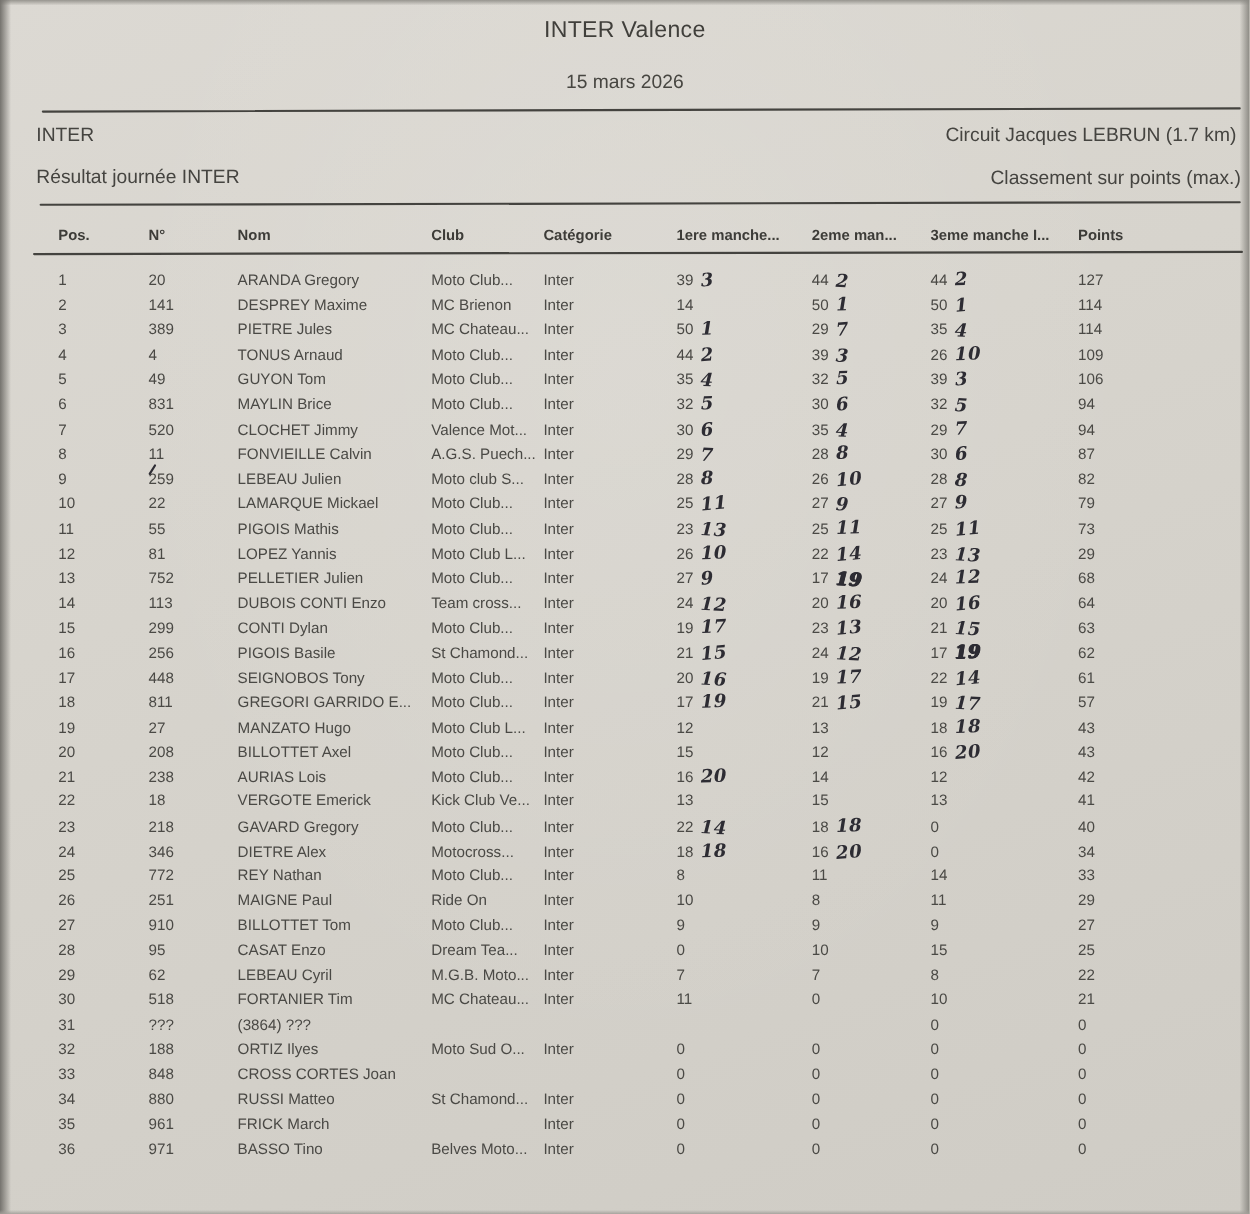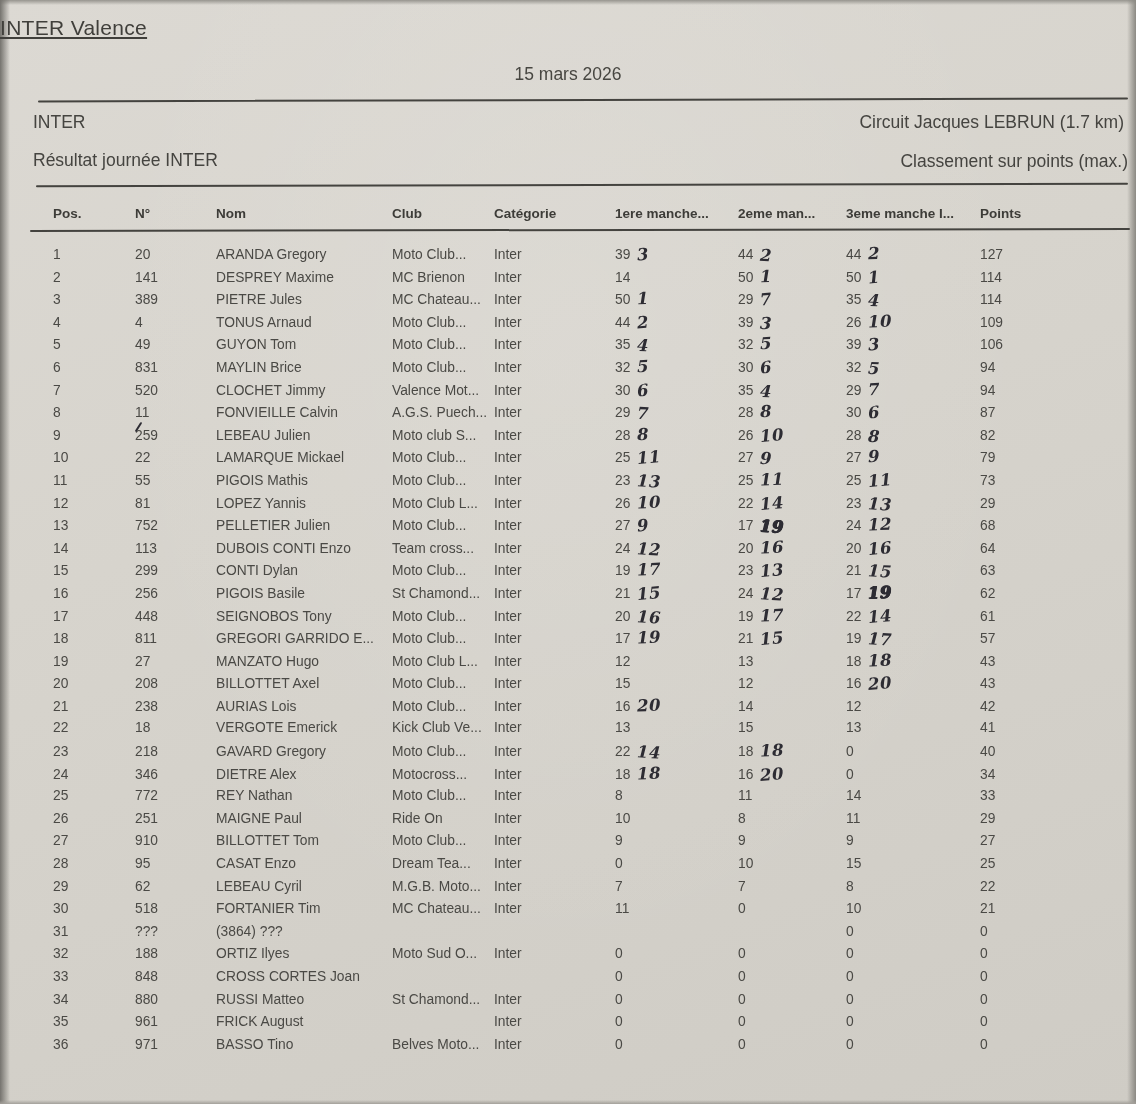--- a/index.html
+++ b/index.html
@@ -13,22 +13,22 @@
       radial-gradient(ellipse at 50% 30%, rgba(255,255,255,0.10), rgba(0,0,0,0) 60%),
       linear-gradient(160deg,#dcd9d3 0%,#d7d4cd 40%,#d2cfc8 78%,#cfccc5 100%);
   }
   
   .edge{position:absolute;pointer-events:none;}
   .edge-top{top:0;left:0;right:0;height:5px;background:linear-gradient(#97958f,rgba(151,149,143,0));}
   .edge-left{top:0;left:0;bottom:0;width:10px;background:linear-gradient(90deg,#75736e,rgba(117,115,110,0));}
   .edge-right{top:0;right:0;bottom:0;width:9px;background:linear-gradient(270deg,#8b8983,rgba(139,137,131,0));}
   .edge-bottom{bottom:0;left:0;right:0;height:4px;background:linear-gradient(0deg,#a3a09a,rgba(163,160,154,0));}
 
-  .title{position:absolute;top:16px;left:0;width:100%;
-         font-size:21px;letter-spacing:0.3px;color:#403f3b;text-decoration:underline;}
+  .title{position:absolute;top:16px;left:0;width:100%;text-align:center;
+         font-size:21px;letter-spacing:0.3px;color:#403f3b;}
   .date{position:absolute;top:64px;left:0;width:100%;text-align:center;
         font-size:17.5px;color:#474641;}
 
   .rule{position:absolute;height:2px;background:#44433f;border-radius:2px;}
   .rule-1{top:99px;left:38px;right:8px;transform:rotate(-0.15deg);}
   .rule-2{top:184px;left:36px;right:8px;transform:rotate(-0.12deg);}
   .rule-3{top:229px;left:30px;right:6px;transform:rotate(-0.1deg);}
 
   .meta{position:absolute;font-size:17.5px;color:#454440;}
   .meta-l1{top:112px;left:33px;}
@@ -463,21 +463,21 @@
         <div class="cell">St Chamond...</div>
         <div class="cell">Inter</div>
         <div class="cell"><span>0</span></div>
         <div class="cell"><span>0</span></div>
         <div class="cell"><span>0</span></div>
         <div class="cell">0</div>
       </div>
       <div class="trow grid">
         <div class="cell">35</div>
         <div class="cell"><span class="num-wrap">961</span></div>
-        <div class="cell">FRICK August</div>
+        <div class="cell">FRICK March</div>
         <div class="cell"></div>
         <div class="cell">Inter</div>
         <div class="cell"><span>0</span></div>
         <div class="cell"><span>0</span></div>
         <div class="cell"><span>0</span></div>
         <div class="cell">0</div>
       </div>
       <div class="trow grid">
         <div class="cell">36</div>
         <div class="cell"><span class="num-wrap">971</span></div>

